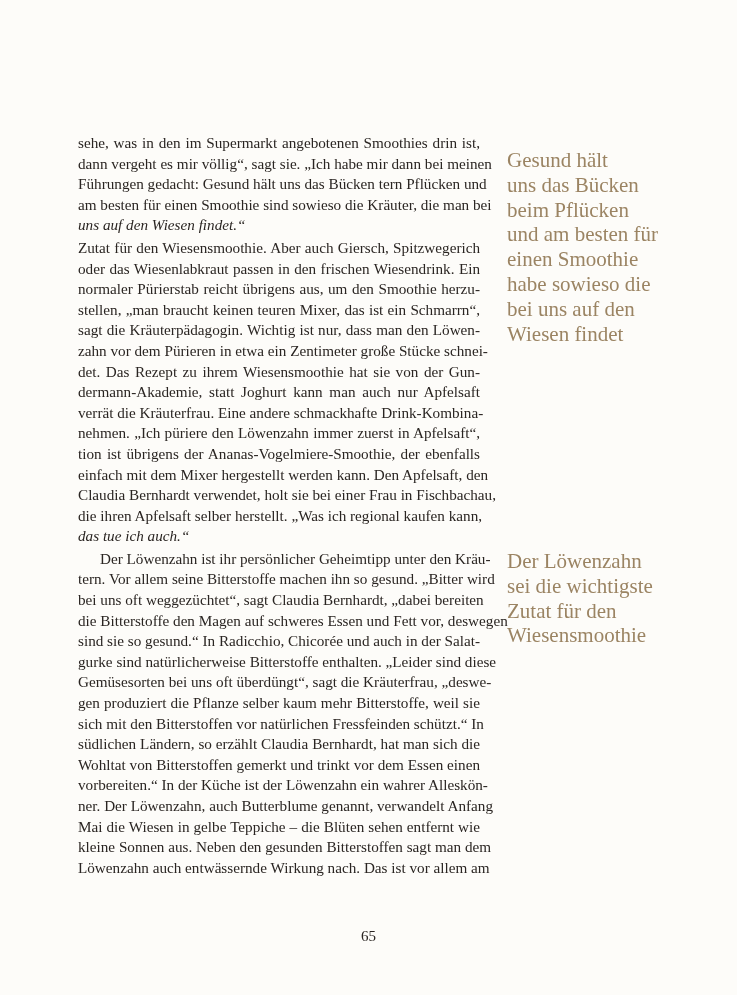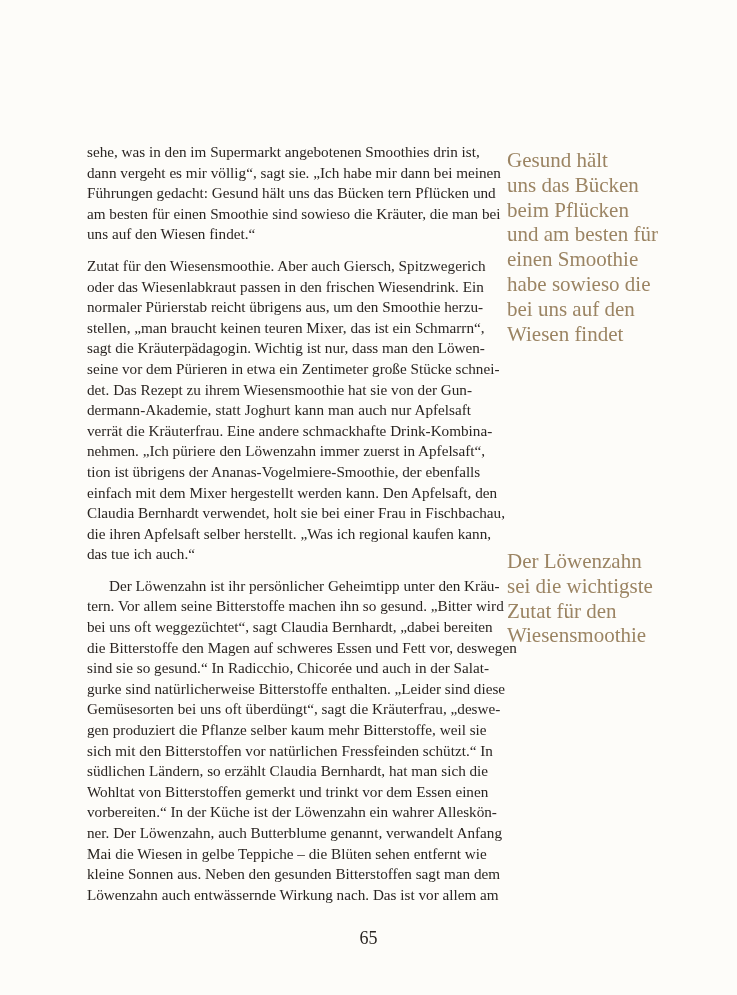--- a/index.html
+++ b/index.html
@@ -8,33 +8,33 @@
     background: #fdfcf9;
     position: relative; overflow: hidden;
     font-family: "Liberation Serif", "DejaVu Serif", serif;
   }
   .page { position: absolute; left: 0; top: 0; width: 737px; height: 995px; }
   .body-col {
     position: absolute; left: 76px; top: 131px; width: 406px;
     color: #2a2522; font-size: 15.2px; line-height: 20.6px;
     text-align: justify; hyphens: manual;
   }
-  .body-col p { margin: 11px; }
+  .body-col p { margin: 2px; }
   .body-col .line { display: block; text-align: justify; text-align-last: justify; white-space: nowrap; }
-  .body-col .line.last { text-align-last: left; }
+  .body-col .line.last { text-align-last: left; font-style: italic; }
   .pull {
     position: absolute; left: 507px; width: 220px;
     color: #9b8463; font-size: 21px; line-height: 24.8px;
   }
   .pull .pl { display: block; white-space: nowrap; }
   .pull1 { top: 148px; }
   .pull2 { top: 525px; margin-top: 24px; }
   .folio {
     position: absolute; left: 0; width: 737px; top: 928px;
-    text-align: center; color: #2a2522; font-size: 18px;
+    text-align: center; color: #2a2522; font-size: 15px;
   }
 </style>
 </head>
 <body>
 
 <div class="page">
 
   <div class="body-col">
     <p>
       <span class="line">sehe, was in den im Supermarkt angebotenen Smoothies drin ist,</span>
@@ -42,21 +42,21 @@
       <span class="line">Führungen gedacht: Gesund hält uns das Bücken tern Pflücken und</span>
       <span class="line">am besten für einen Smoothie sind sowieso die Kräuter, die man bei</span>
       <span class="line last">uns auf den Wiesen findet.“</span>
     </p>
     <p>
       <span class="line">Zutat für den Wiesensmoothie. Aber auch Giersch, Spitzwegerich</span>
       <span class="line">oder das Wiesenlabkraut passen in den frischen Wiesendrink. Ein</span>
       <span class="line">normaler Pürierstab reicht übrigens aus, um den Smoothie herzu-</span>
       <span class="line">stellen, „man braucht keinen teuren Mixer, das ist ein Schmarrn“,</span>
       <span class="line">sagt die Kräuterpädagogin. Wichtig ist nur, dass man den Löwen-</span>
-      <span class="line">seine vor dem Pürieren in etwa ein Zentimeter große Stücke schnei-</span>
+      <span class="line">zahn vor dem Pürieren in etwa ein Zentimeter große Stücke schnei-</span>
       <span class="line">det. Das Rezept zu ihrem Wiesensmoothie hat sie von der Gun-</span>
       <span class="line">dermann-Akademie, statt Joghurt kann man auch nur Apfelsaft</span>
       <span class="line">verrät die Kräuterfrau. Eine andere schmackhafte Drink-Kombina-</span>
       <span class="line">nehmen. „Ich püriere den Löwenzahn immer zuerst in Apfelsaft“,</span>
       <span class="line">tion ist übrigens der Ananas-Vogelmiere-Smoothie, der ebenfalls</span>
       <span class="line">einfach mit dem Mixer hergestellt werden kann. Den Apfelsaft, den</span>
       <span class="line">Claudia Bernhardt verwendet, holt sie bei einer Frau in Fischbachau,</span>
       <span class="line">die ihren Apfelsaft selber herstellt. „Was ich regional kaufen kann,</span>
       <span class="line last">das tue ich auch.“</span>
     </p>

